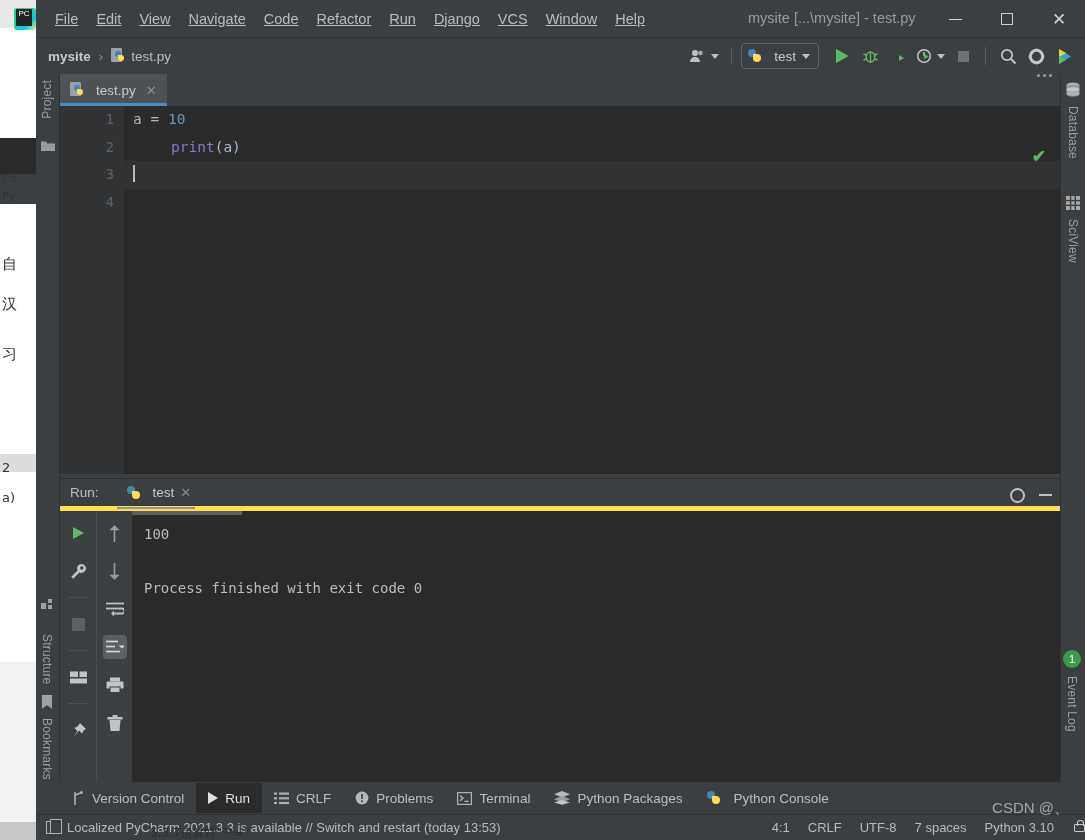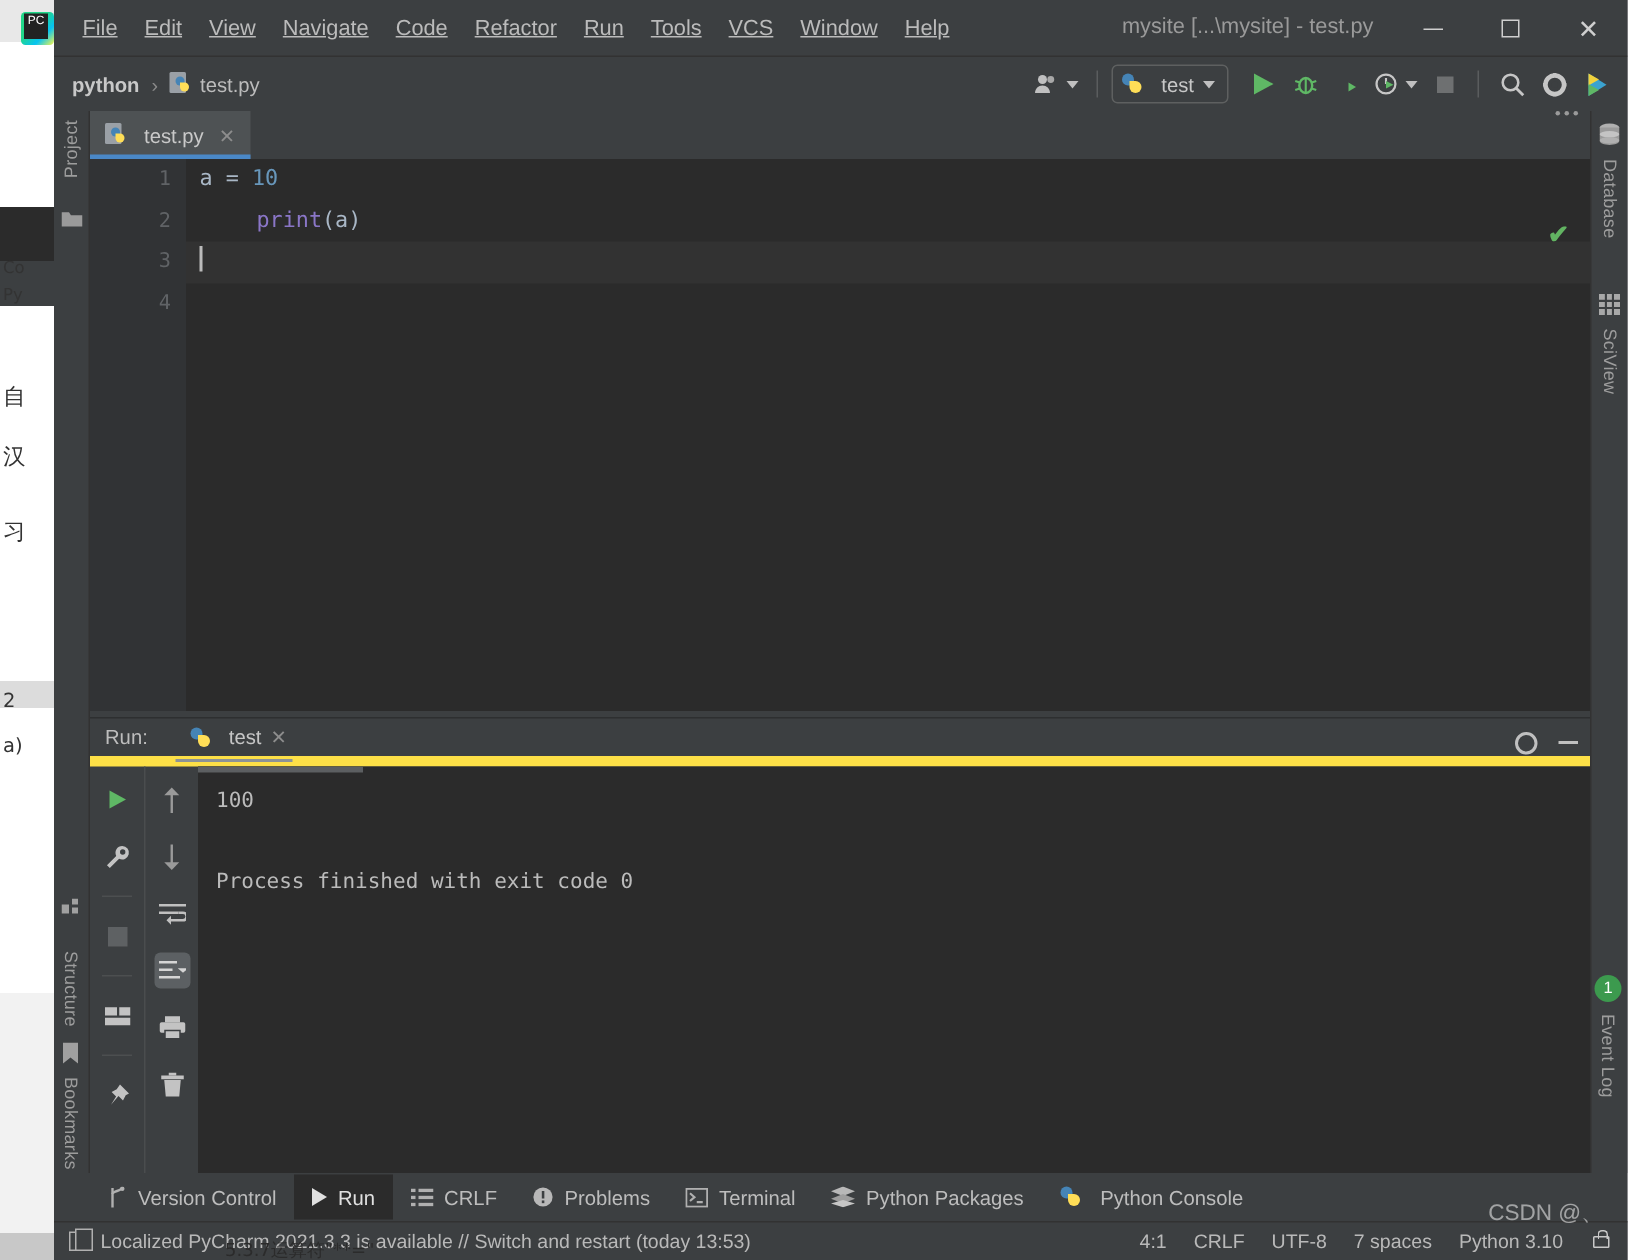--- a/index.html
+++ b/index.html
@@ -197,21 +197,21 @@
     font-size: 17px; font-weight: bold;
   }
 
   
   .runwin {
     position: absolute; left: 24px; right: 25px; top: 478px; bottom: 58px;
     background: #3c3f41; border-top: 1px solid #2d2f30;
   }
   .runhdr {
     height: 32px; display: flex; align-items: center; position: relative;
-    padding-left: 10px; border-bottom: 7px solid #fde047;
+    padding-left: 10px; border-bottom: 5px solid #fde047;
   }
   .runhdr .rl { color: #bdbdbd; font-size: 13.5px; margin-right: 28px; }
   .runtab {
     display: flex; align-items: center; gap: 6px; height: 32px;
     color: #c6c6c6; font-size: 13.5px; position: relative; padding-right: 4px;
   }
   .runtab::after {
     content: ""; position: absolute; left: -10px; right: 0; bottom: 0;
     height: 2px; background: #8d9396;
   }
@@ -267,21 +267,21 @@
 
   
   .statusbar {
     position: absolute; left: 0; right: 0; bottom: 0; height: 26px;
     background: #3c3f41; display: flex; align-items: center;
     border-top: 1px solid #323232;
   }
   .sb-left { display: flex; align-items: center; gap: 9px; padding-left: 10px; }
   .sb-msg { color: #b9b9b9; font-size: 13px; white-space: nowrap; }
   .sb-right {
-    position: absolute; right: 12px; display: flex; align-items: center; gap: 18px;
+    position: absolute; right: 0; display: flex; align-items: center; gap: 18px;
   }
   .sb-item { color: #b9b9b9; font-size: 13px; white-space: nowrap; }
   .sb-ico-doc {
     width: 12px; height: 13px; border: 1.5px solid #b0b0b0; position: relative;
   }
   .sb-ico-doc::after {
     content: ""; position: absolute; left: 2.5px; top: -3px;
     width: 10px; height: 13px; border: 1.5px solid #b0b0b0;
     background: #3c3f41;
   }
@@ -345,41 +345,41 @@
     <div class="titlebar">
       <div class="pc-logo"></div>
       <div class="menu">
         <div class="menu-item"><u>File</u></div>
         <div class="menu-item"><u>Edit</u></div>
         <div class="menu-item"><u>View</u></div>
         <div class="menu-item"><u>Navigate</u></div>
         <div class="menu-item"><u>Code</u></div>
         <div class="menu-item"><u>Refactor</u></div>
         <div class="menu-item"><u>Run</u></div>
-        <div class="menu-item"><u>Tools</u></div>
+        <div class="menu-item"><u>Django</u></div>
         <div class="menu-item"><u>VCS</u></div>
         <div class="menu-item"><u>Window</u></div>
         <div class="menu-item"><u>Help</u></div>
       </div>
       <div class="win-title">mysite [...\mysite] - test.py</div>
       <div class="win-btns">
         <div class="win-btn">
             <span class="glyph-min"></span>
           </div>
         <div class="win-btn">
             <span class="glyph-max"></span>
           </div>
         <div class="win-btn close">
             <span style="font-size:17px;">✕</span>
           </div>
       </div>
     </div>
 
     <div class="navbar">
-      <span class="crumb">python</span>
+      <span class="crumb">mysite</span>
       <span class="crumb-sep">›</span>
       <span class="py-ico">
           <i class="pg"></i>
           <i class="pb"></i>
           <i class="py"></i>
         </span>
       <span class="crumb-file">test.py</span>
 
       <div class="tb-right">
         <div class="tb-btn">

